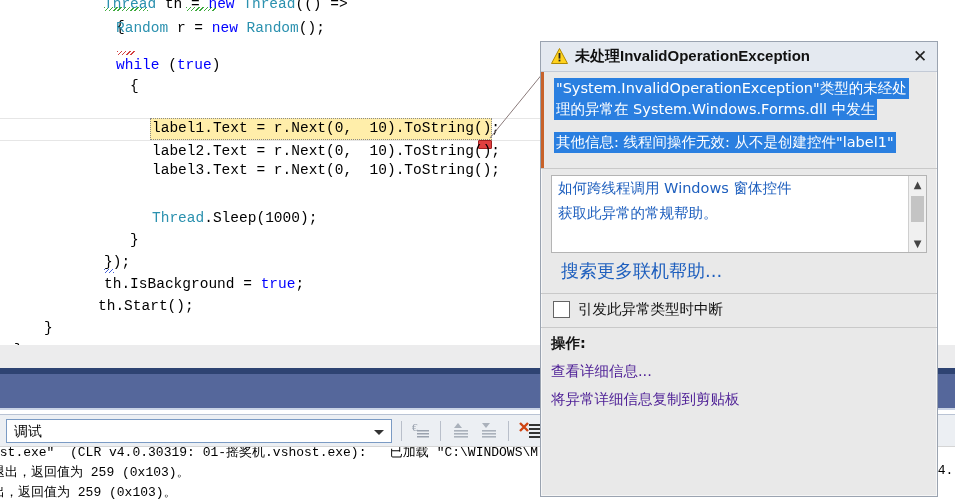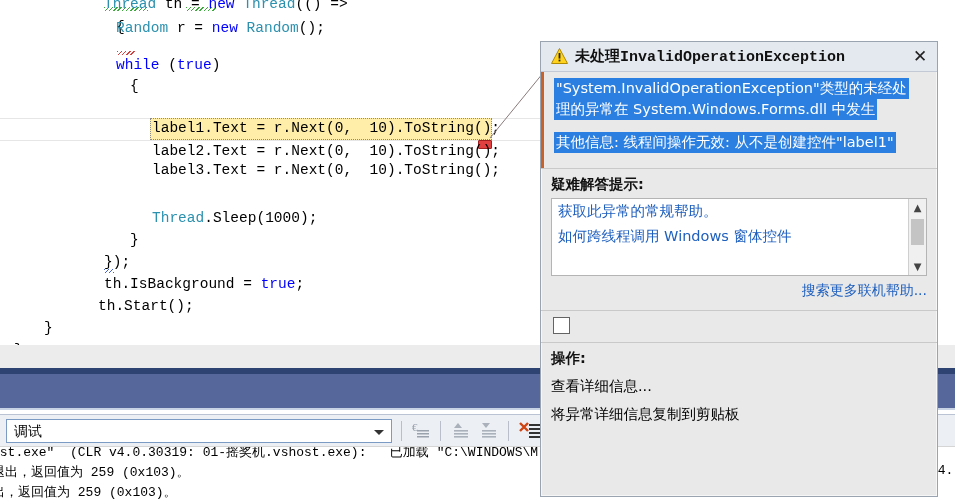--- a/index.html
+++ b/index.html
@@ -187,21 +187,21 @@
     left: 10px; top: 6px;
     width: 17px; height: 16px;
   }
   #dlg-title {
     position: absolute;
     left: 34px; top: 5px;
     font-size: 15px;
     font-weight: bold;
     color: #111;
     white-space: nowrap;
-    font-family: Liberation Mono, monospace;
+    font-family: Liberation Sans, sans-serif;
   }
   #dlg-close {
     position: absolute;
     right: 6px; top: 4px;
     width: 22px; height: 21px;
     text-align: center;
     line-height: 21px;
     font-size: 17px;
     color: #222;
     cursor: pointer;
@@ -280,46 +280,45 @@
   .scroll-arrow.down { bottom: 0; }
   #tips-thumb {
     position: absolute;
     left: 2px; top: 20px;
     width: 13px; height: 26px;
     background: #c4c4c4;
   }
   .search-link {
     display: block;
     color: #1e5fbe;
-    font-size: 14px;
+    font-size: 18px;
     padding: 6px 0 2px 10px;
     cursor: pointer;
     font-family: "DejaVu Sans", sans-serif;
-    text-align: right;
   }
   .chk-row {
     display: flex;
     align-items: center;
     gap: 8px;
     padding-left: 2px;
   }
   .chk-box {
     width: 15px; height: 15px;
     background: #fff;
     border: 1px solid #646464;
     flex: 0 0 auto;
   }
   .chk-label {
     font-size: 14.5px;
     color: #111;
     font-family: "DejaVu Sans", sans-serif;
   }
   .action-link {
     display: block;
-    color: #000000;
+    color: #4c1d95;
     font-size: 14.5px;
     line-height: 28px;
     cursor: pointer;
     font-family: "DejaVu Sans", sans-serif;
   }
 </style>
 </head>
 <body>
 
 <div id="editor">
@@ -439,38 +438,38 @@
   <div id="dlg-msg-area">
     <span class="sel-text">"System.InvalidOperationException"类型的未经处</span>
     <span class="sel-text">理的异常在 System.Windows.Forms.dll 中发生</span>
     <div class="msg-gap"></div>
     <span class="sel-text">其他信息: 线程间操作无效: 从不是创建控件"label1"</span>
   </div>
 
   <div class="dlg-sep"></div>
 
   <div class="dlg-section">
-    <h4>疑难解答提示:</h4>
     <div id="tips-box">
+      <a class="tip-link">如何跨线程调用 Windows 窗体控件</a>
       <a class="tip-link">获取此异常的常规帮助。</a>
-      <a class="tip-link">如何跨线程调用 Windows 窗体控件</a>
       <div id="tips-scroll">
         <div class="scroll-arrow up">▲</div>
         <div id="tips-thumb"></div>
         <div class="scroll-arrow down">▼</div>
       </div>
     </div>
     <a class="search-link">搜索更多联机帮助...</a>
   </div>
 
   <div class="dlg-sep"></div>
 
   <div class="dlg-section">
     <div class="chk-row">
       <span class="chk-box"></span>
+      <span class="chk-label">引发此异常类型时中断</span>
     </div>
   </div>
 
   <div class="dlg-sep"></div>
 
   <div class="dlg-section">
     <h4>操作:</h4>
     <a class="action-link">查看详细信息...</a>
     <a class="action-link">将异常详细信息复制到剪贴板</a>
   </div>

